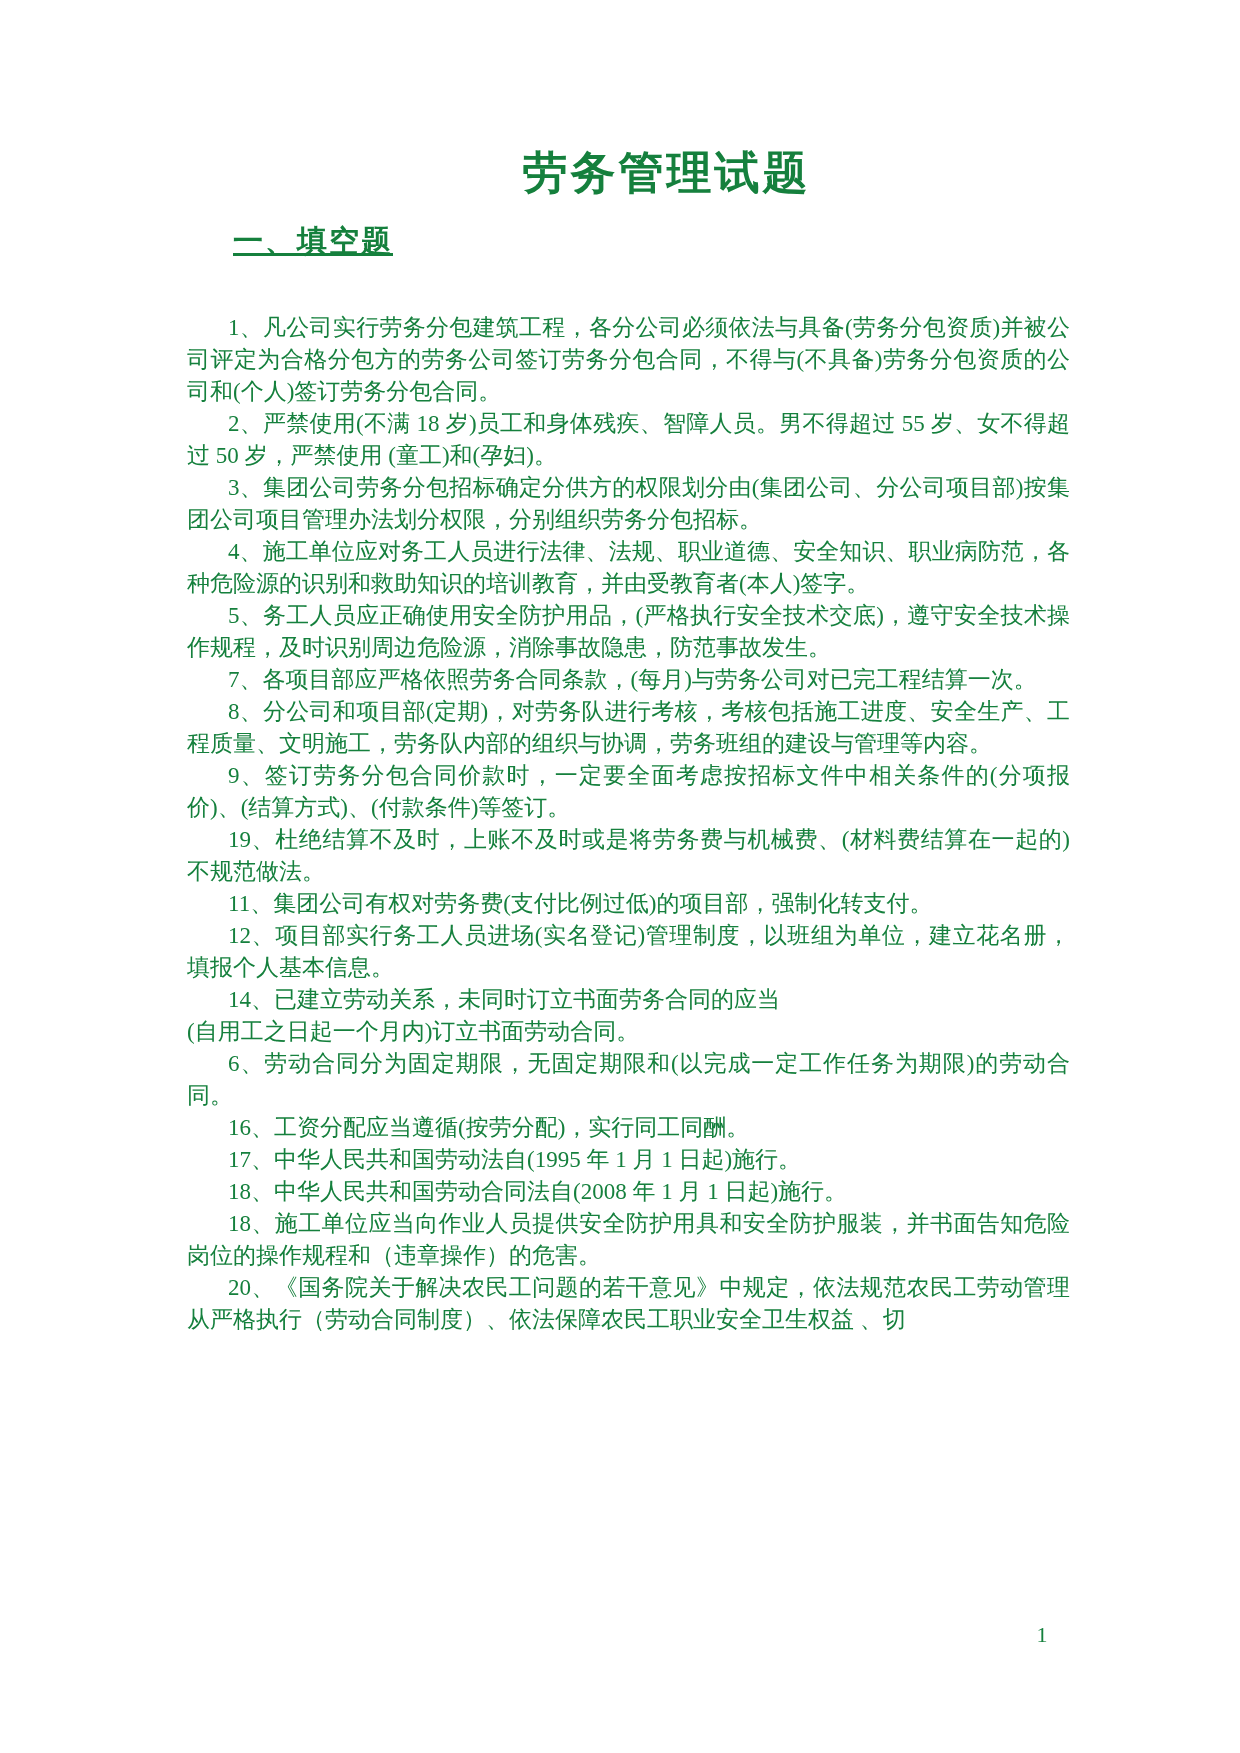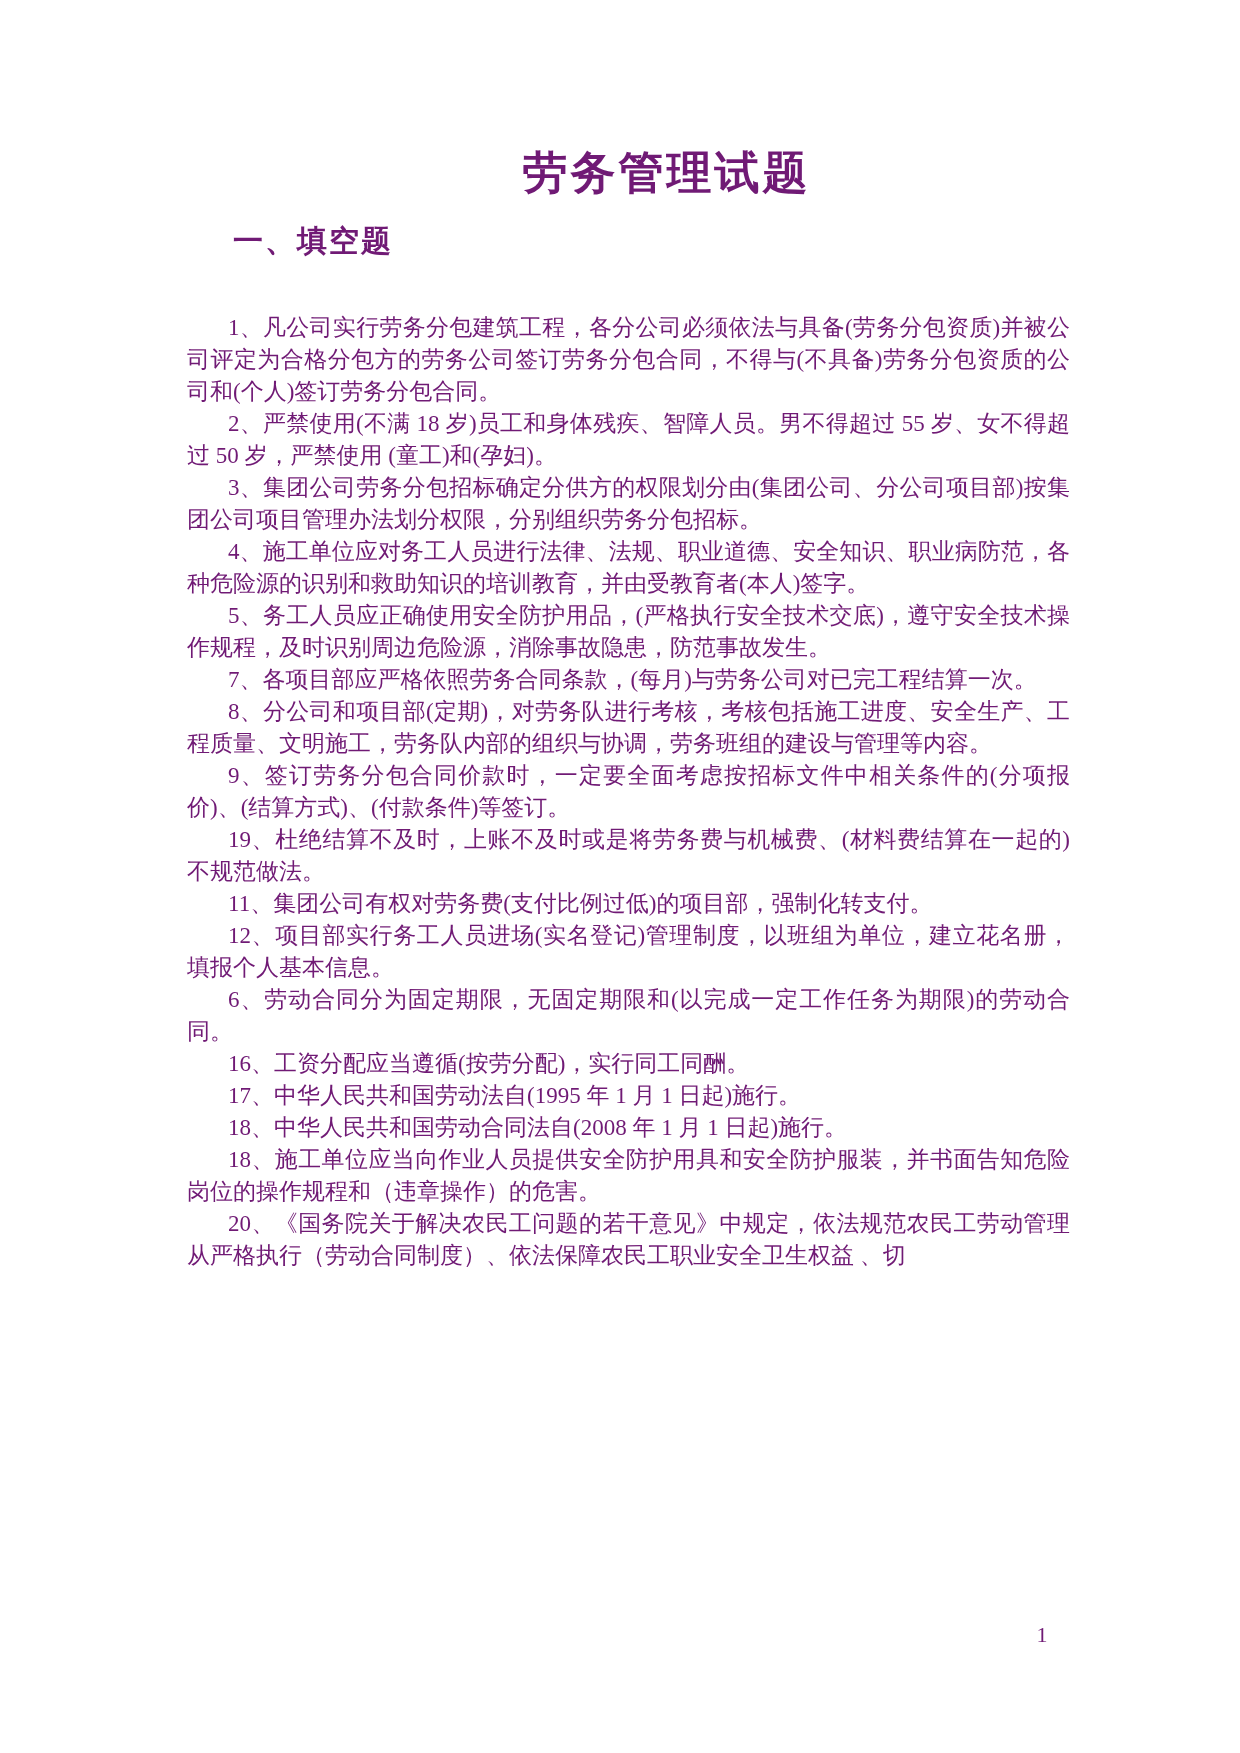--- a/index.html
+++ b/index.html
@@ -6,21 +6,21 @@
     margin: 0;
     padding: 0;
     background: #ffffff;
   }
   .page {
     position: relative;
     width: 1240px;
     height: 1753px;
     background: #ffffff;
     font-family: "Liberation Serif", "DejaVu Serif", serif;
-    color: #701a75;
+    color: #15803d;
     overflow: hidden;
   }
   .content {
     position: absolute;
     left: 187px;
     top: 0;
     width: 883px;
   }
   .doc-title {
     margin: 0;
@@ -34,20 +34,21 @@
     letter-spacing: 3px;
     white-space: nowrap;
   }
   .section-heading {
     margin: 26px 0 0 0;
     padding-left: 46px;
     font-size: 30px;
     line-height: 1;
     font-weight: 700;
     letter-spacing: 2px;
+    text-decoration: underline;
   }
   .questions {
     margin-top: 56px;
     font-size: 23px;
     line-height: 32px;
     text-align: justify;
     text-justify: inter-ideograph;
   }
   .para {
     margin: 0;
@@ -78,20 +79,21 @@
         <p class="para"><span>2、严禁使用(</span><span class="bold">不满 18 岁</span><span>)员工和身体残疾、智障人员。男不得超过 55 岁、女不得超过 50 岁，严禁使用 (</span><span class="bold">童工</span><span>)和(</span><span class="bold">孕妇</span><span>)。</span></p>
         <p class="para"><span>3、集团公司劳务分包招标确定分供方的权限划分由(</span><span class="bold">集团公司、分公司项目部</span><span>)按集团公司项目管理办法划分权限，分别组织劳务分包招标。</span></p>
         <p class="para"><span>4、施工单位应对务工人员进行法律、法规、职业道德、安全知识、职业病防范，各种危险源的识别和救助知识的培训教育，并由受教育者(</span><span class="bold">本人</span><span>)签字。</span></p>
         <p class="para"><span>5、务工人员应正确使用安全防护用品，(</span><span class="bold">严格执行安全技术交底</span><span>)，遵守安全技术操作规程，及时识别周边危险源，消除事故隐患，防范事故发生。</span></p>
         <p class="para"><span>7、各项目部应严格依照劳务合同条款，(</span><span class="bold">每月</span><span>)与劳务公司对已完工程结算一次。</span></p>
         <p class="para"><span>8、分公司和项目部(</span><span class="bold">定期</span><span>)，对劳务队进行考核，考核包括施工进度、安全生产、工程质量、文明施工，劳务队内部的组织与协调，劳务班组的建设与管理等内容。</span></p>
         <p class="para"><span>9、签订劳务分包合同价款时，一定要全面考虑按招标文件中相关条件的(</span><span class="bold">分项报价</span><span>)、(</span><span class="bold">结算方式</span><span>)、(</span><span class="bold">付款条件</span><span>)等签订。</span></p>
         <p class="para"><span>19、杜绝结算不及时，上账不及时或是将劳务费与机械费、(</span><span class="bold">材料费结算在一起的</span><span>)不规范做法。</span></p>
         <p class="para"><span>11、集团公司有权对劳务费(</span><span class="bold">支付比例过低</span><span>)的项目部，强制化转支付。</span></p>
         <p class="para"><span>12、项目部实行务工人员进场(</span><span class="bold">实名登记</span><span>)管理制度，以班组为单位，建立花名册，填报个人基本信息。</span></p>
+        <p class="para"><span>14、已建立劳动关系，未同时订立书面劳务合同的应当</span><br><span>(</span><span class="bold">自用工之日起一个月内</span><span>)订立书面劳动合同。</span></p>
         <p class="para"><span>6、劳动合同分为固定期限，无固定期限和(</span><span class="bold">以完成一定工作任务为期限</span><span>)的劳动合同。</span></p>
         <p class="para"><span>16、工资分配应当遵循(</span><span class="bold">按劳分配</span><span>)，实行同工同酬。</span></p>
         <p class="para"><span>17、中华人民共和国劳动法自(</span><span class="bold">1995 年 1 月 1 日起</span><span>)施行。</span></p>
         <p class="para"><span>18、中华人民共和国劳动合同法自(</span><span class="bold">2008 年 1 月 1 日起</span><span>)施行。</span></p>
         <p class="para"><span>18、施工单位应当向作业人员提供安全防护用具和安全防护服装，并书面告知危险岗位的操作规程和（</span><span class="bold">违章操作</span><span>）的危害。</span></p>
         <p class="para"><span>20、《国务院关于解决农民工问题的若干意见》中规定，依法规范农民工劳动管理从严格执行（</span><span class="bold">劳动合同制度</span><span>）、依法保障农民工职业安全卫生权益 、切</span></p>
       </div>
   </div>
   <div class="page-number">1</div>
 </div>

